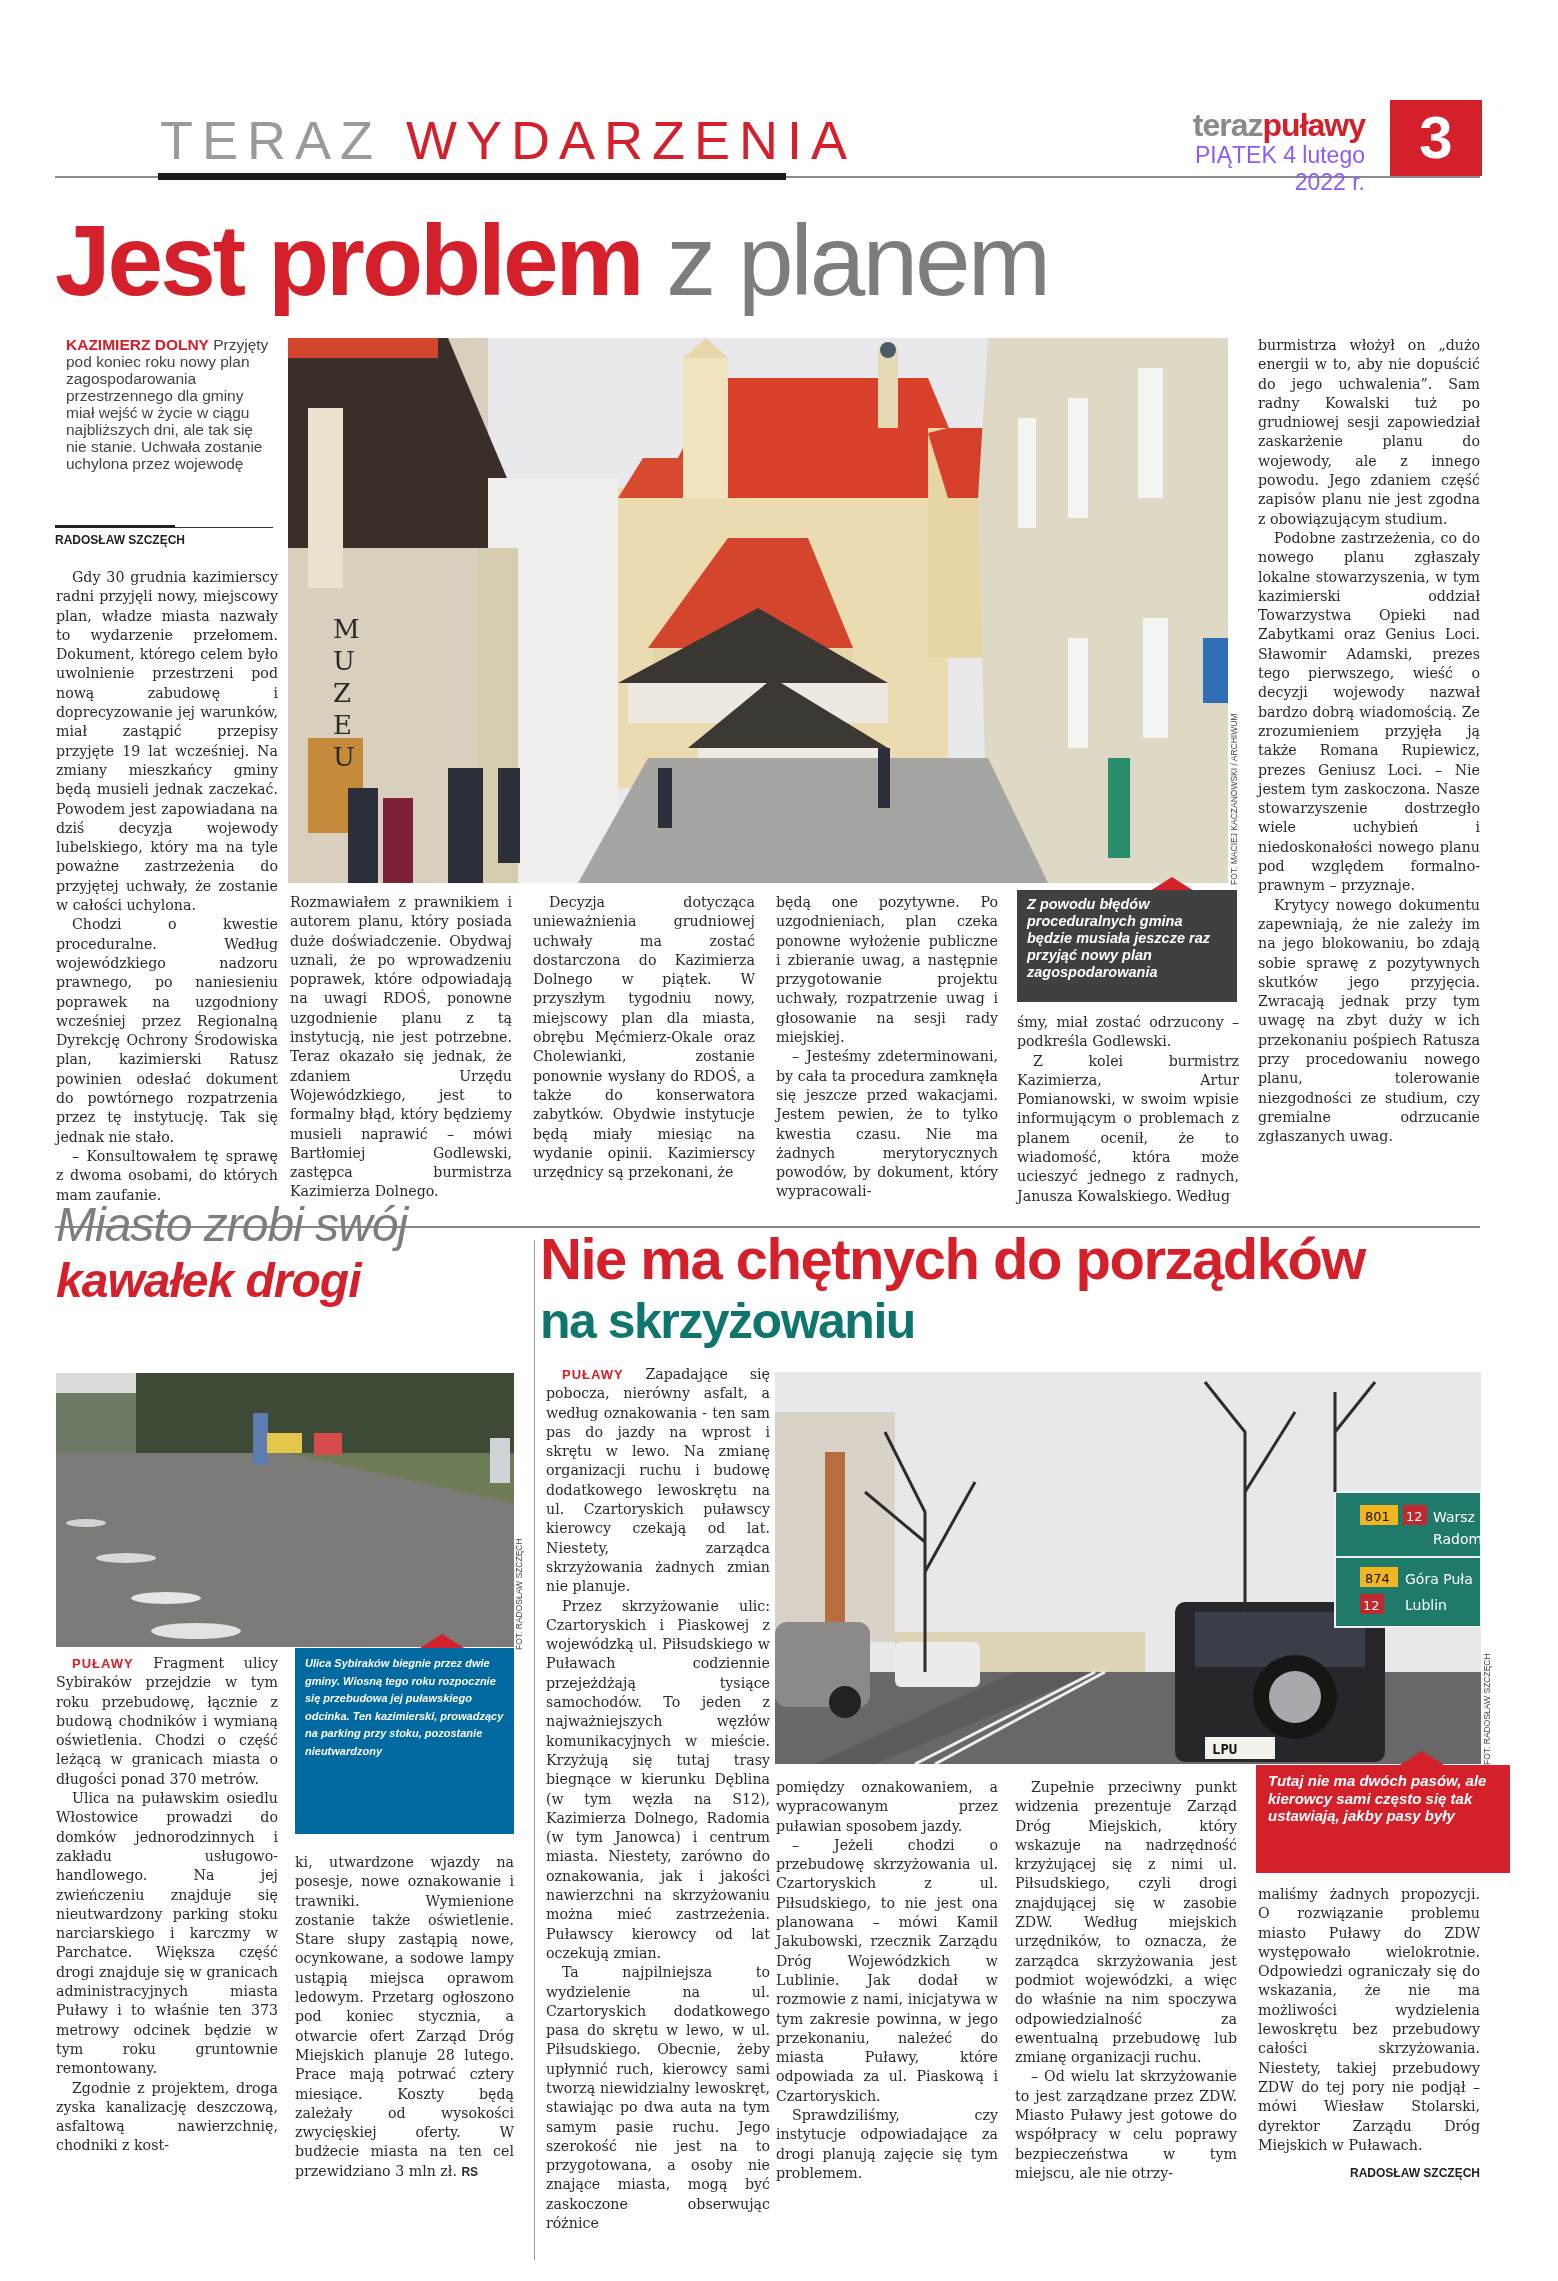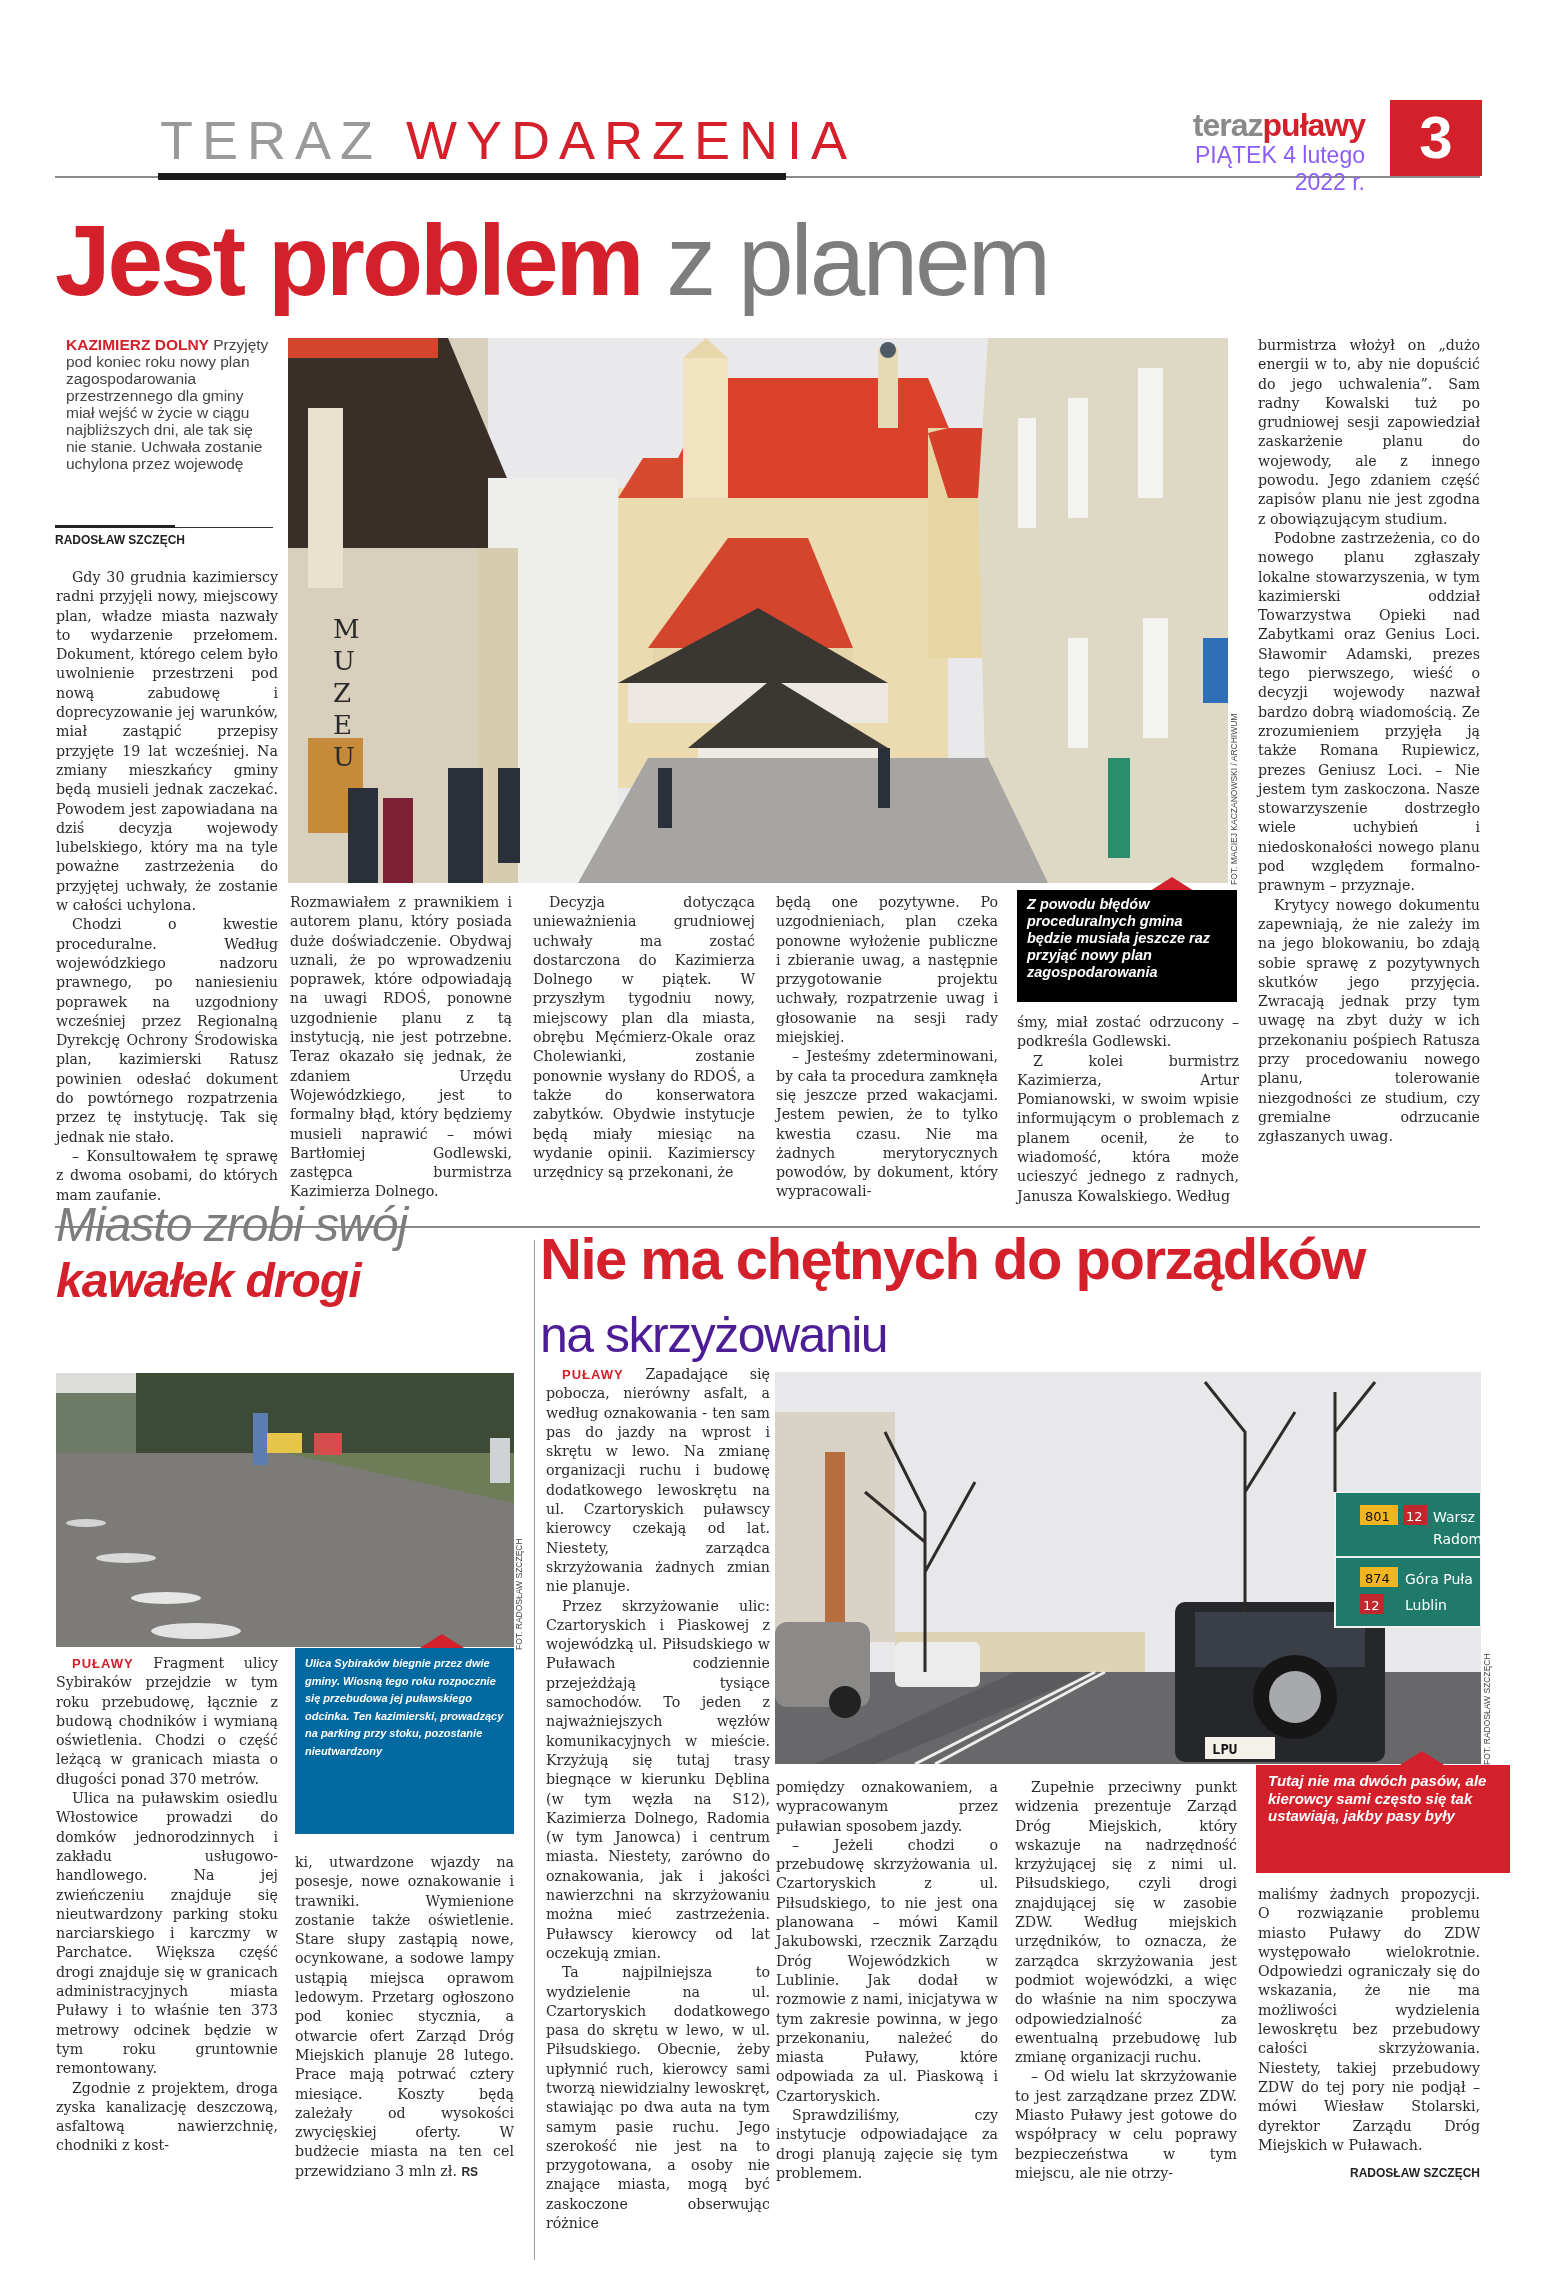--- a/index.html
+++ b/index.html
@@ -33,21 +33,21 @@
 
   .body-text { font-family: "DejaVu Serif", serif; font-size: 14.2px; line-height: 19.3px; color: #2a2a2a; text-align: justify; hyphens: auto; }
   .body-text p { text-indent: 16px; }
   .body-text p.noindent { text-indent: 0; }
 
   .col1 { left: 56px; top: 568px; width: 222px; }
   .photo1 { left: 288px; top: 338px; width: 940px; height: 545px; overflow: hidden; }
   .col2 { left: 290px; top: 893px; width: 222px; }
   .col3 { left: 533px; top: 893px; width: 222px; }
   .col4 { left: 776px; top: 893px; width: 222px; }
-  .caption1 { left: 1017px; top: 890px; width: 220px; height: 112px; background: #000000; color: #fff; font-family: "Liberation Sans", sans-serif; font-weight: bold; font-style: italic; font-size: 14.5px; line-height: 17px; padding: 6px 10px; }
+  .caption1 { left: 1017px; top: 890px; width: 220px; height: 112px; background: #404040; color: #fff; font-family: "Liberation Sans", sans-serif; font-weight: bold; font-style: italic; font-size: 14.5px; line-height: 17px; padding: 6px 10px; }
   .caption1-tri { left: 1150px; top: 877px; width: 0; height: 0; border-left: 22px solid transparent; border-right: 22px solid transparent; border-bottom: 14px solid #d3202a; }
   .col5 { left: 1017px; top: 1013px; width: 222px; }
   .col6 { left: 1258px; top: 336px; width: 222px; }
   .photo1-credit { left: 1229px; top: 705px; width: 14px; height: 180px; font-family: "Liberation Sans", sans-serif; font-size: 8.5px; color: #444; writing-mode: vertical-rl; transform: rotate(180deg); white-space: nowrap; }
 
   .section-rule { left: 55px; top: 1226px; width: 1425px; height: 2px; background: #888; }
   .vert-divider { left: 534px; top: 1240px; width: 1px; height: 1020px; background: #999; }
 
   
   .headline2 { left: 56px; top: 1197px; font-family: "Liberation Sans", sans-serif; font-size: 48px; line-height: 56px; letter-spacing: -1px; font-style: italic; }
@@ -58,21 +58,21 @@
   .caption2 { left: 295px; top: 1648px; width: 219px; height: 186px; background: #0369a1; color: #fff; font-family: "Liberation Sans", sans-serif; font-weight: bold; font-style: italic; font-size: 11px; line-height: 17.5px; padding: 7px 10px; }
   .caption2-tri { left: 420px; top: 1634px; width: 0; height: 0; border-left: 22px solid transparent; border-right: 22px solid transparent; border-bottom: 14px solid #d3202a; }
   .a2col1 { left: 56px; top: 1654px; width: 222px; }
   .a2col2 { left: 295px; top: 1853px; width: 219px; }
   .a2col1 .place, .a3col1 .place { color: #d3202a; font-family: "Liberation Sans", sans-serif; font-weight: bold; font-size: 13px; letter-spacing: 1px; }
   .sig-inline { font-family: "Liberation Sans", sans-serif; font-weight: bold; font-size: 12px; }
 
   
   .headline3 { left: 540px; top: 1228px; font-family: "Liberation Sans", sans-serif; font-size: 58px; line-height: 62px; letter-spacing: -1.5px; white-space: nowrap; }
   .headline3 .bold { color: #d3202a; font-weight: bold; display: block; }
-  .headline3 .light { color: #4c1d95; font-weight: 400; display: block; font-size: 50px; margin-top: 14px; }
+  .headline3 .light { color: #0f766e; font-weight: 700; display: block; font-size: 50px; }
   .a3col1 { left: 546px; top: 1365px; width: 224px; }
   .photo3 { left: 775px; top: 1372px; width: 706px; height: 392px; overflow: hidden; }
   .photo3-credit { left: 1482px; top: 1640px; width: 14px; height: 125px; font-family: "Liberation Sans", sans-serif; font-size: 8.5px; color: #444; writing-mode: vertical-rl; transform: rotate(180deg); white-space: nowrap; }
   .a3col2 { left: 776px; top: 1778px; width: 222px; }
   .a3col3 { left: 1015px; top: 1778px; width: 222px; }
   .caption3 { left: 1256px; top: 1765px; width: 254px; height: 108px; background: #d3202a; color: #fff; font-family: "Liberation Sans", sans-serif; font-weight: bold; font-style: italic; font-size: 15px; line-height: 17.5px; padding: 7px 12px; }
   .caption3-tri { left: 1400px; top: 1751px; width: 0; height: 0; border-left: 22px solid transparent; border-right: 22px solid transparent; border-bottom: 14px solid #d3202a; }
   .a3col4 { left: 1258px; top: 1885px; width: 222px; }
   .a3-byline { left: 1258px; top: 2166px; width: 222px; text-align: right; font-family: "Liberation Sans", sans-serif; font-weight: bold; font-size: 12px; color: #222; }
 </style>

